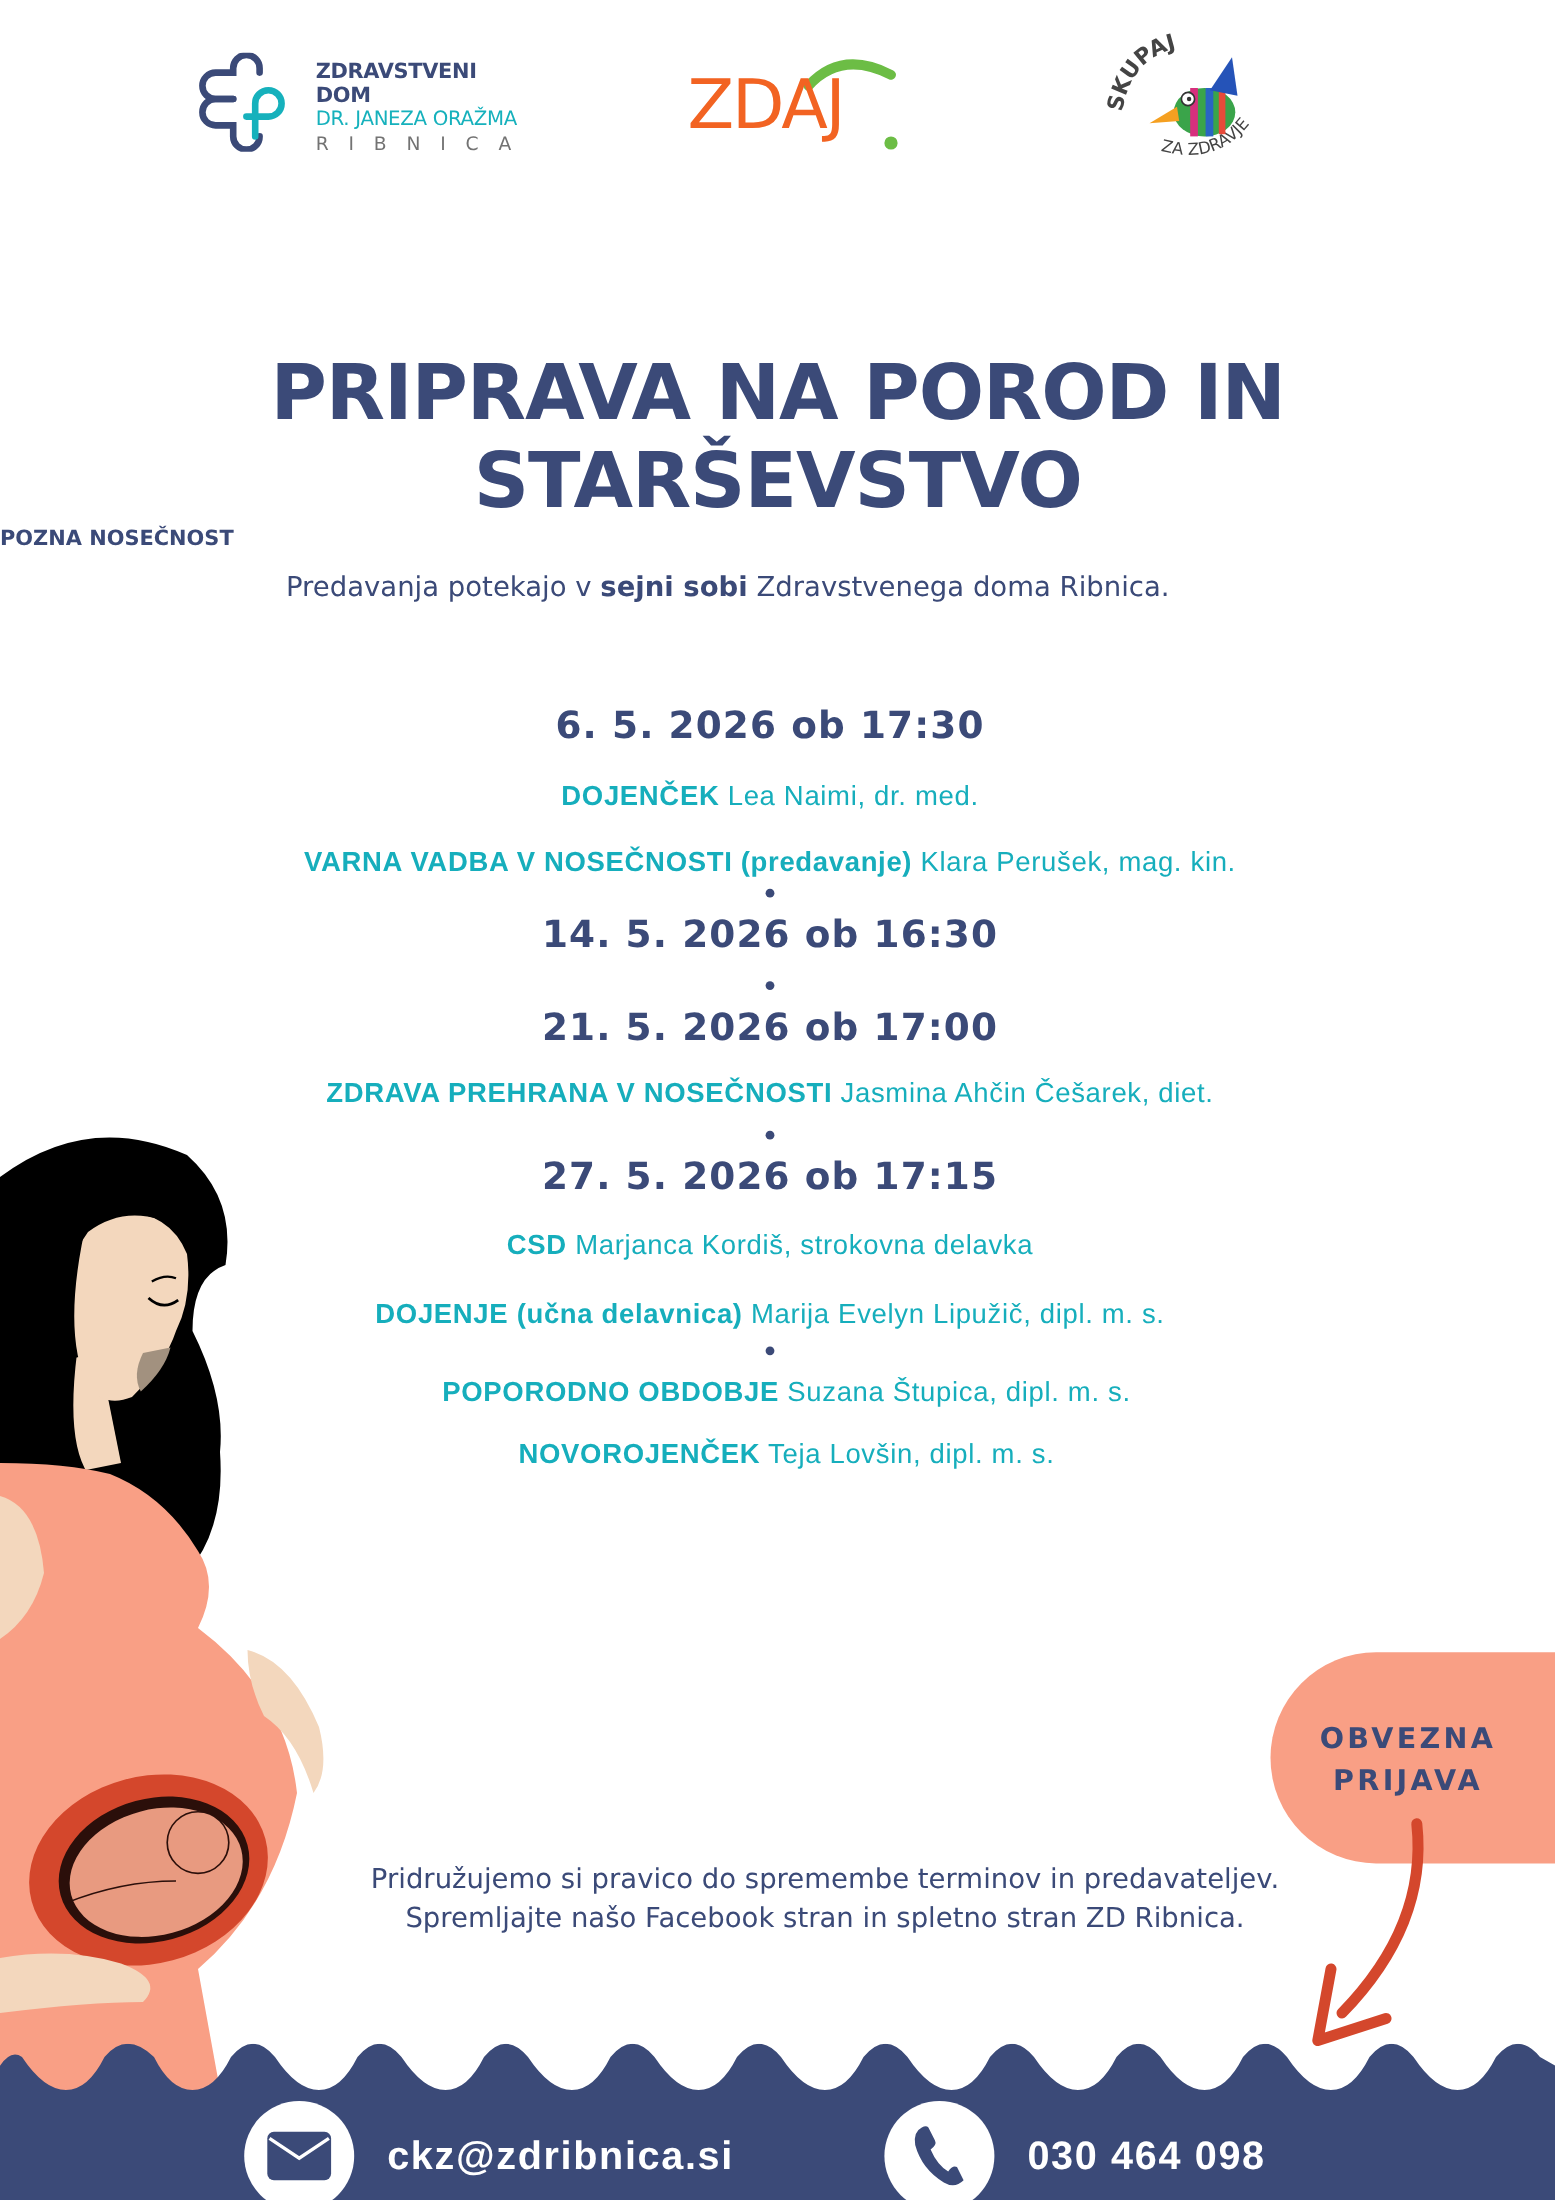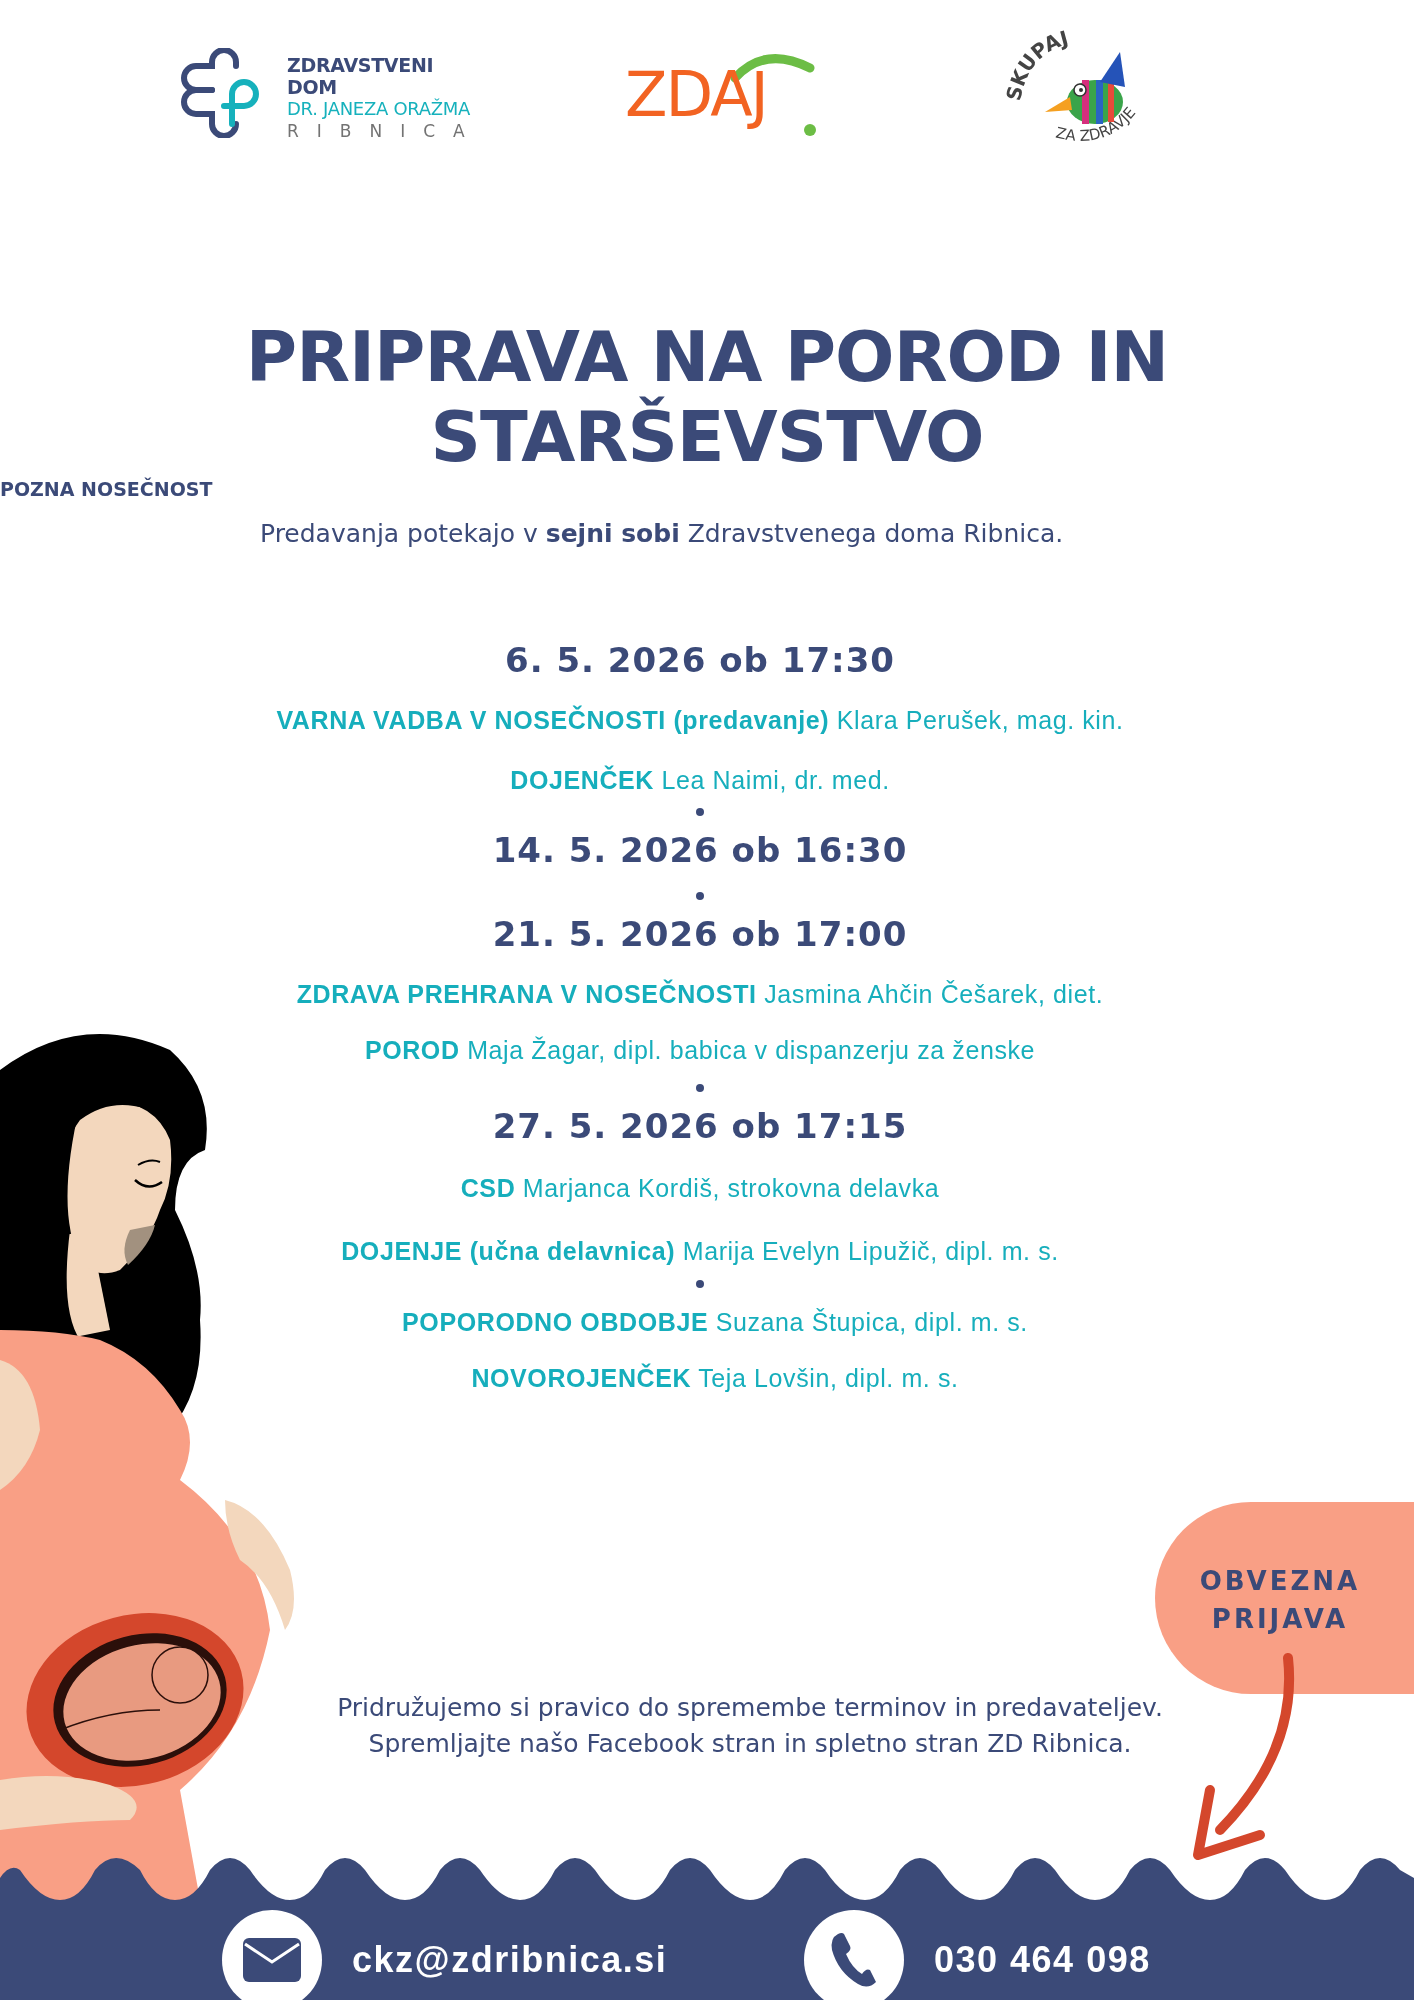--- a/index.html
+++ b/index.html
@@ -96,32 +96,31 @@
   <div>STARŠEVSTVO</div>
 </div>
 <div class="abs subtitle">POZNA NOSEČNOST</div>
 <div class="abs intro">
   <span>Predavanja potekajo v </span><b>sejni sobi</b><span> Zdravstvenega doma Ribnica.</span>
 </div>
 
 <div class="abs schedule">
   <div>
     <p class="date">6. 5. 2026 ob 17:30</p>
+    <p class="lecture" style="line-height:64px"><span class="topic">DOJENČEK</span> <span>Lea Naimi, dr. med.</span></p>
     <p class="lecture"><span class="topic">VARNA VADBA V NOSEČNOSTI (predavanje)</span> <span>Klara Perušek, mag. kin.</span></p>
-    <p class="lecture" style="line-height:64px"><span class="topic">DOJENČEK</span> <span>Lea Naimi, dr. med.</span></p>
   </div>
   <div class="dot" style="margin-top:-4px"></div>
   <div>
     <p class="date">14. 5. 2026 ob 16:30</p>
   </div>
   <div class="dot" style="margin-top:14px"></div>
   <div>
     <p class="date">21. 5. 2026 ob 17:00</p>
     <p class="lecture"><span class="topic">ZDRAVA PREHRANA V NOSEČNOSTI</span> <span>Jasmina Ahčin Češarek, diet.</span></p>
-    <p class="lecture"><span class="topic">POROD</span> <span>Maja Žagar, dipl. babica v dispanzerju za ženske</span></p>
   </div>
   <div class="dot" style="margin-top:6px"></div>
   <div>
     <p class="date">27. 5. 2026 ob 17:15</p>
     <p class="lecture" style="line-height:60px"><span class="topic">CSD</span> <span>Marjanca Kordiš, strokovna delavka</span></p>
     <p class="lecture" style="line-height:66px"><span class="topic">DOJENJE (učna delavnica)</span> <span>Marija Evelyn Lipužič, dipl. m. s.</span></p>
   </div>
   <div class="dot" style="margin-top:-4px"></div>
   <div style="padding-left:30px">
     <p class="lecture"><span class="topic">POPORODNO OBDOBJE</span> <span>Suzana Štupica, dipl. m. s.</span></p>

